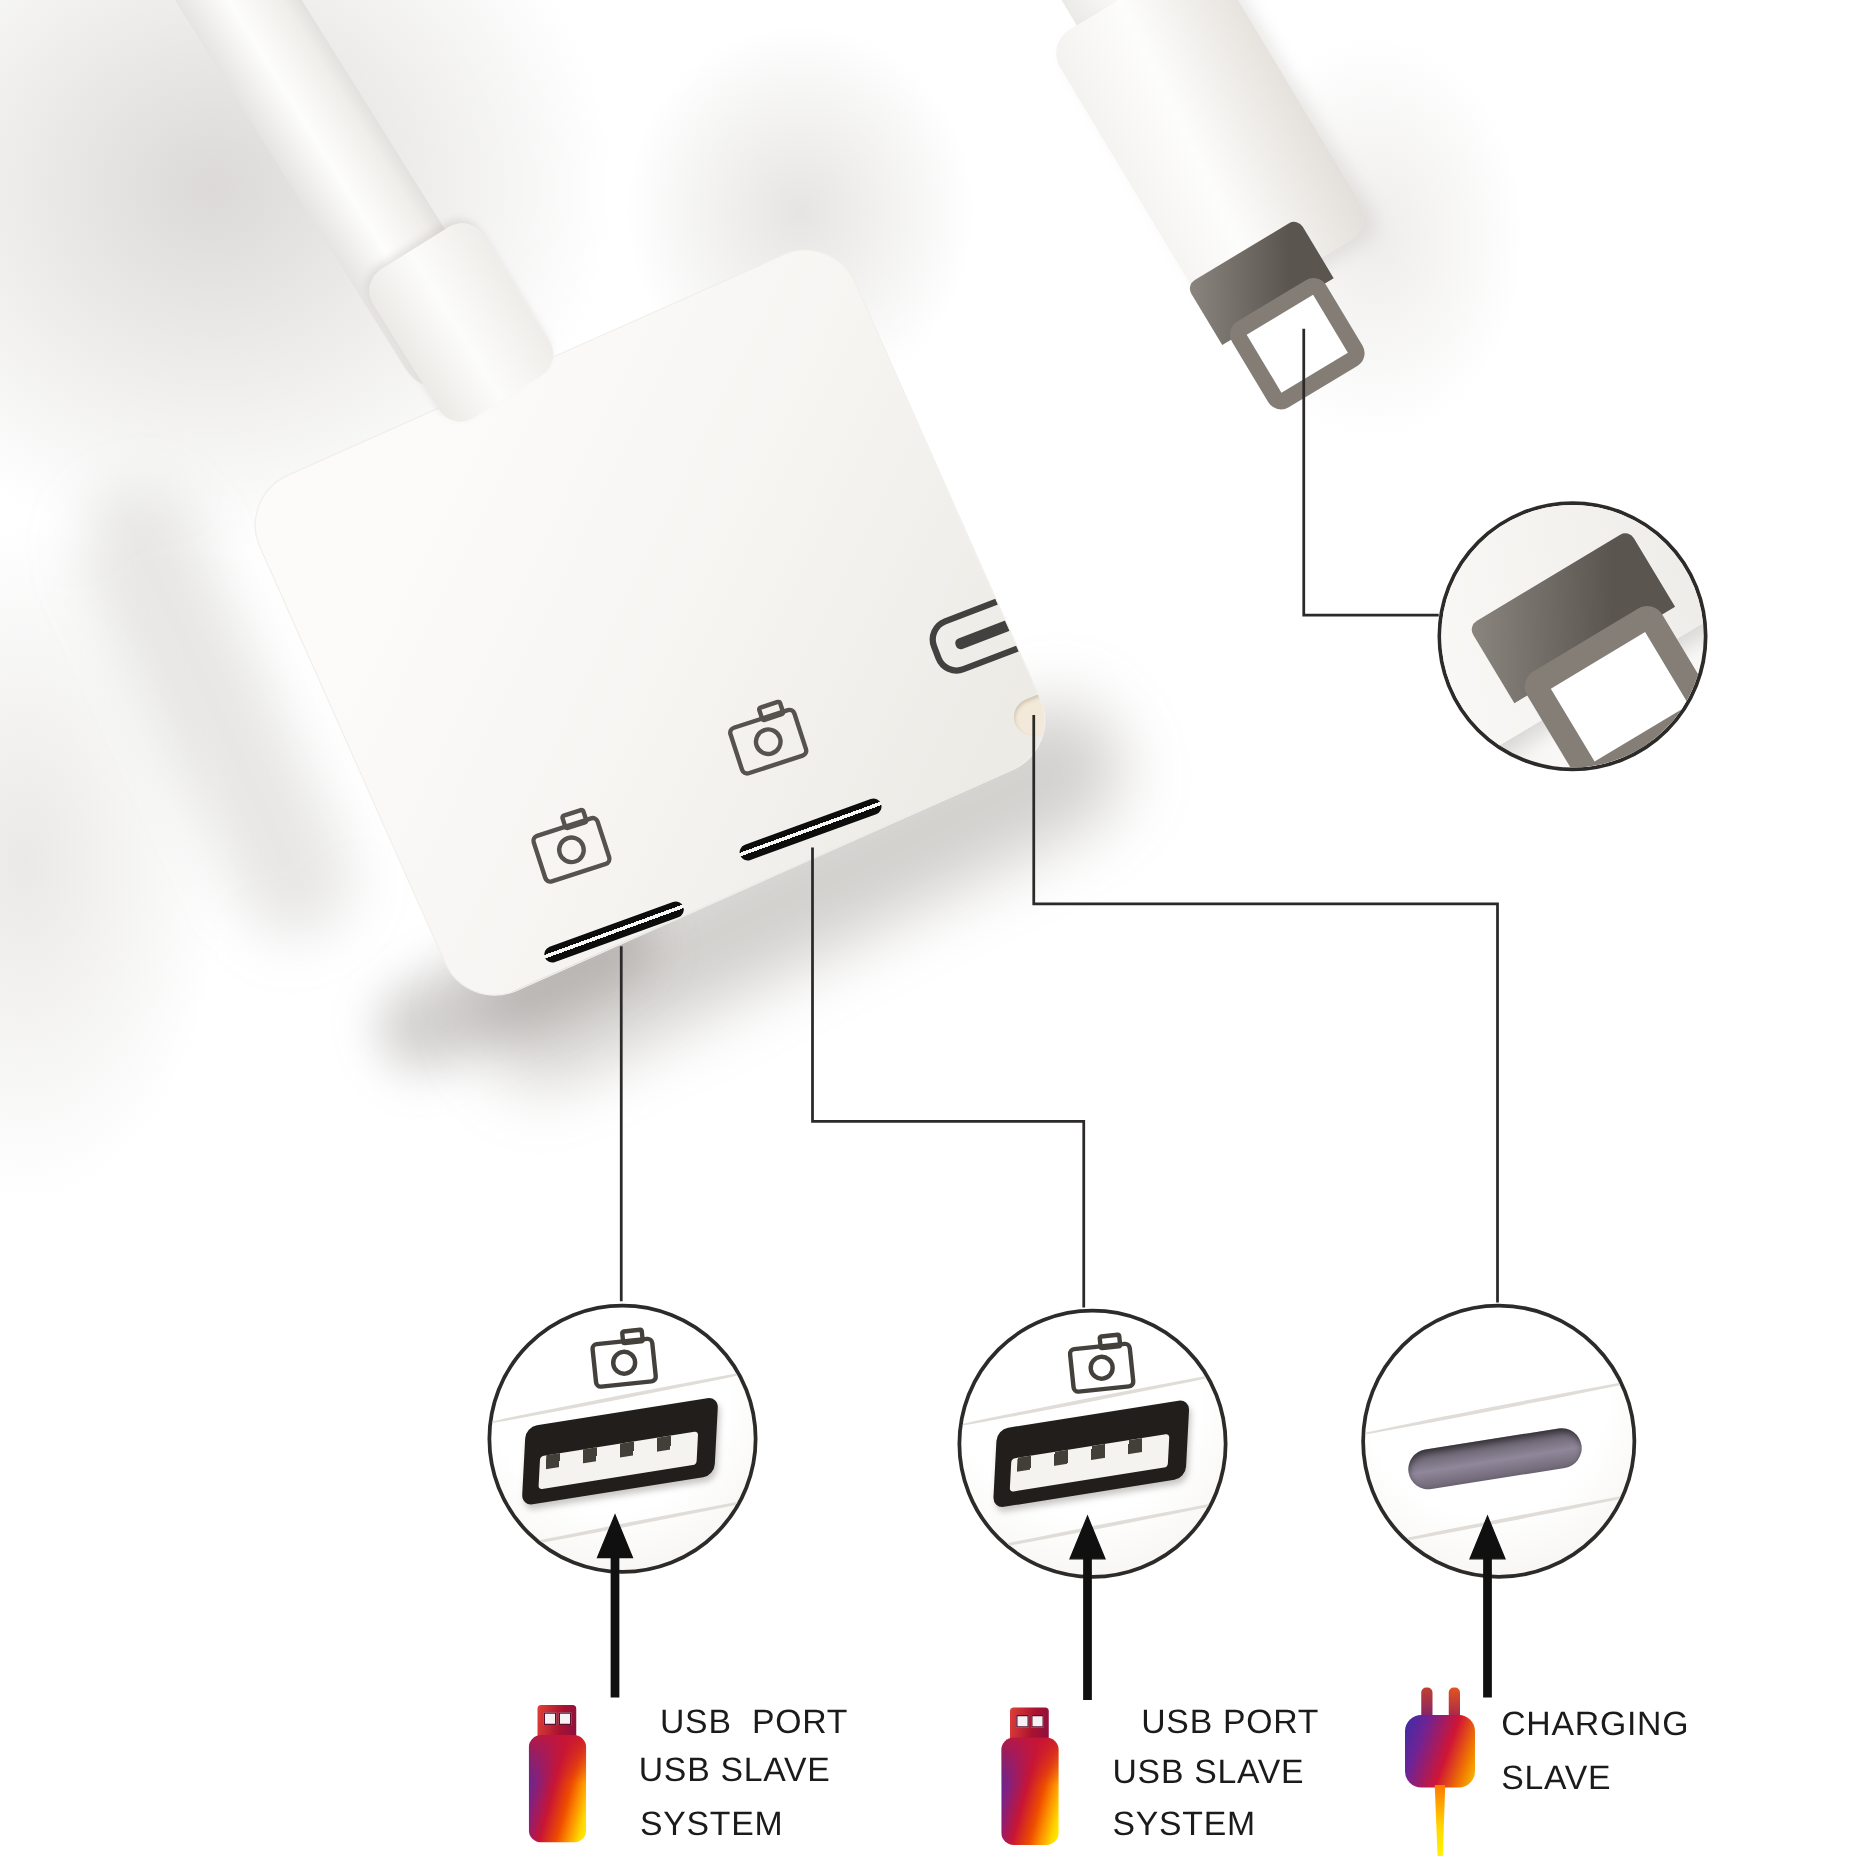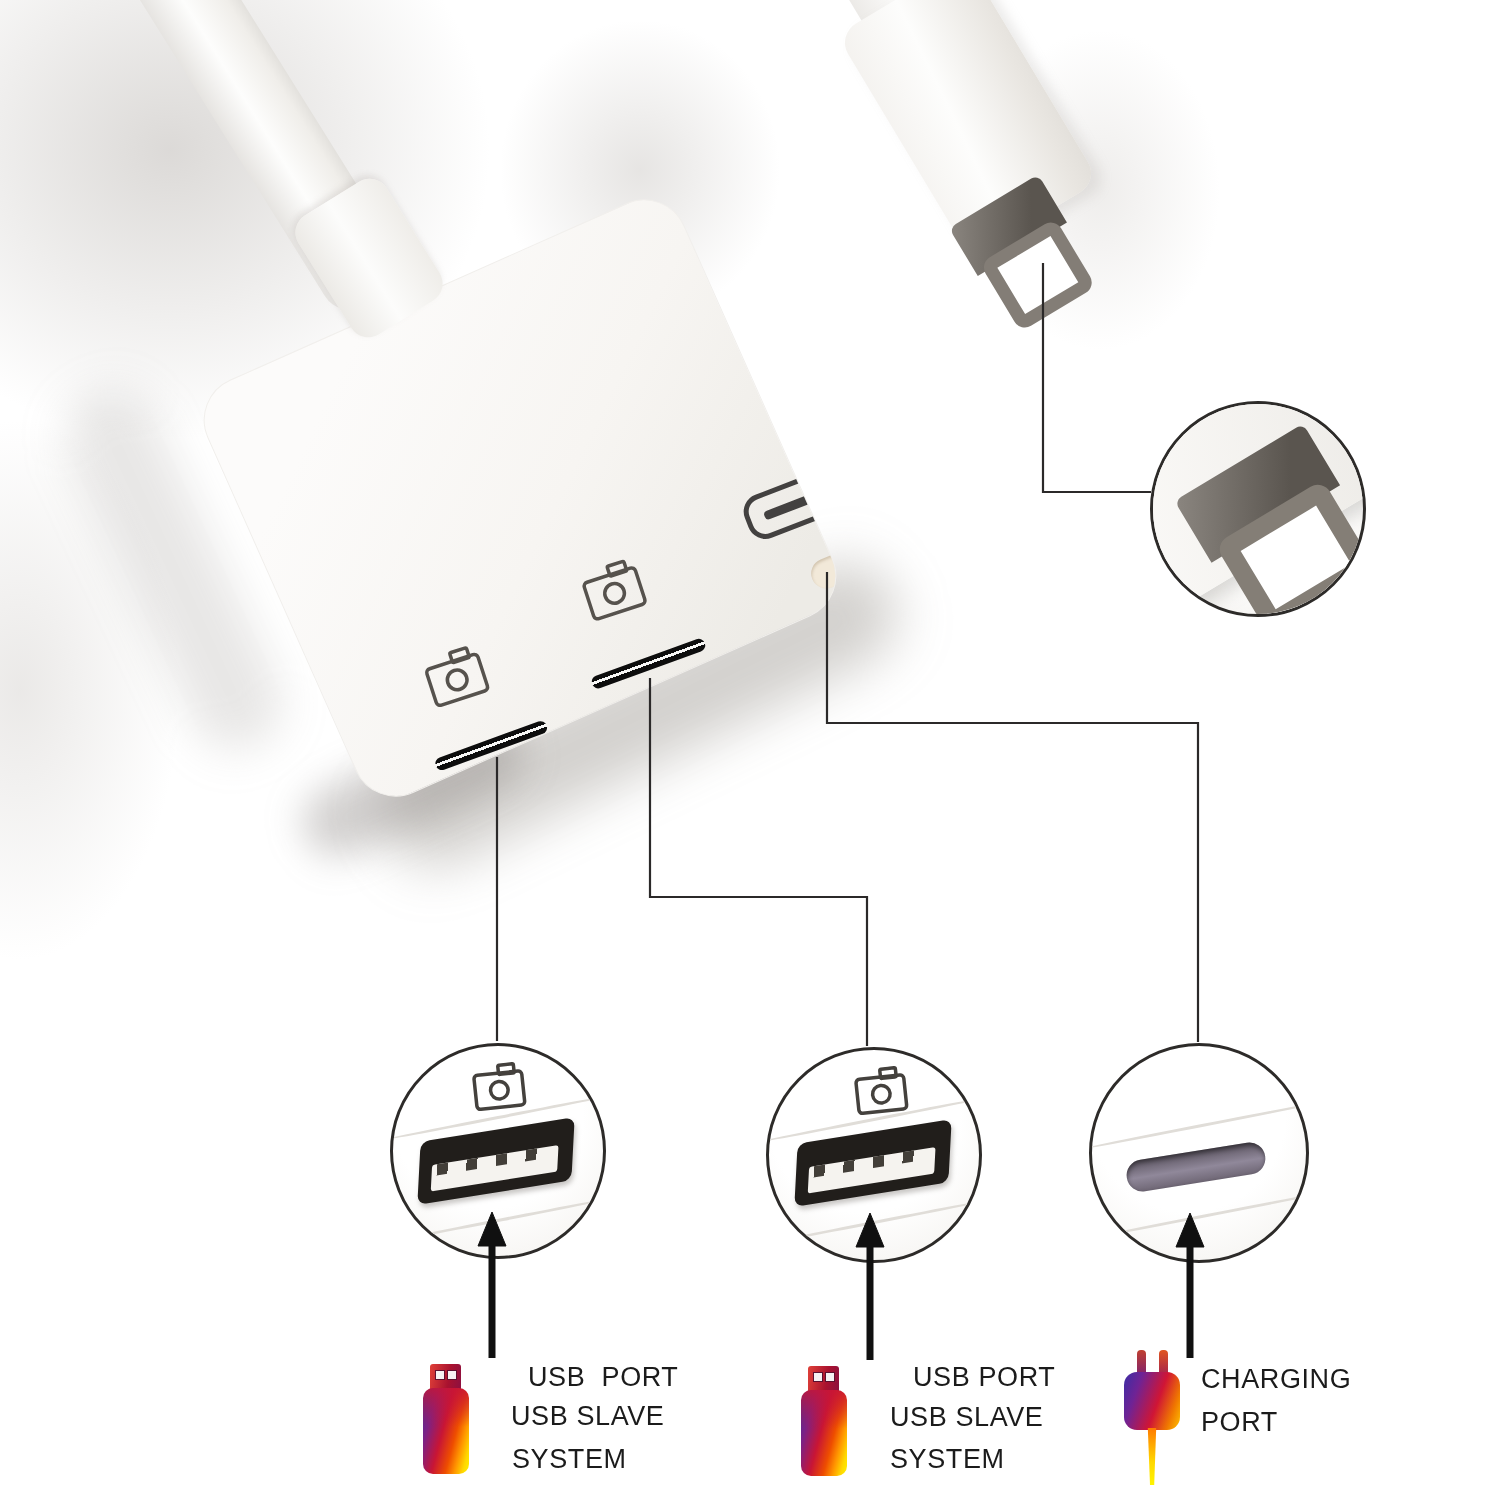--- a/index.html
+++ b/index.html
@@ -244,15 +244,15 @@
 
   <div class="lbl" style="left:528px;top:1364px;">USB  PORT</div>
   <div class="lbl" style="left:511px;top:1403px;">USB SLAVE</div>
   <div class="lbl" style="left:512px;top:1446px;">SYSTEM</div>
 
   <div class="lbl" style="left:913px;top:1364px;">USB PORT</div>
   <div class="lbl" style="left:890px;top:1404px;">USB SLAVE</div>
   <div class="lbl" style="left:890px;top:1446px;">SYSTEM</div>
 
   <div class="lbl" style="left:1201px;top:1366px;">CHARGING</div>
-  <div class="lbl" style="left:1201px;top:1409px;">PORT</div>
+  <div class="lbl" style="left:1201px;top:1409px;">SLAVE</div>
 
 </div>
 
 </body></html>

